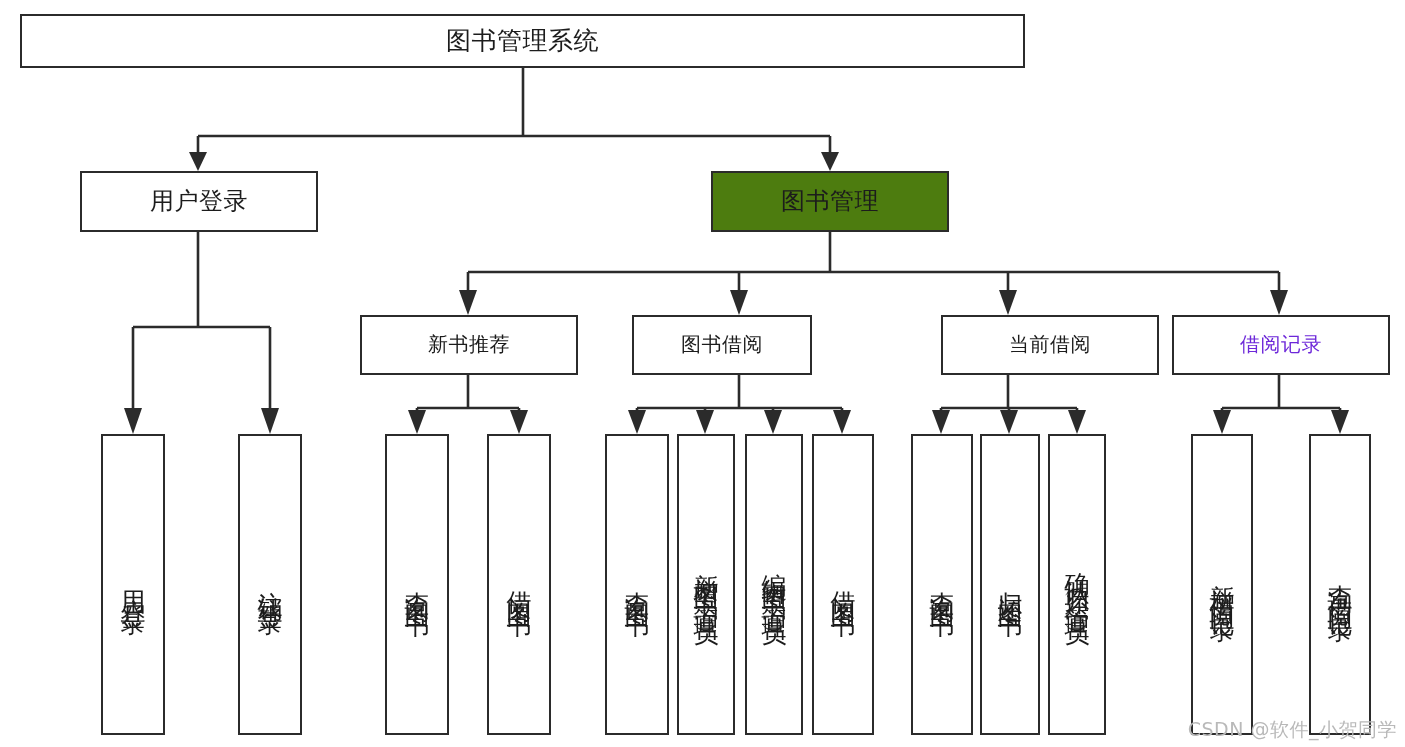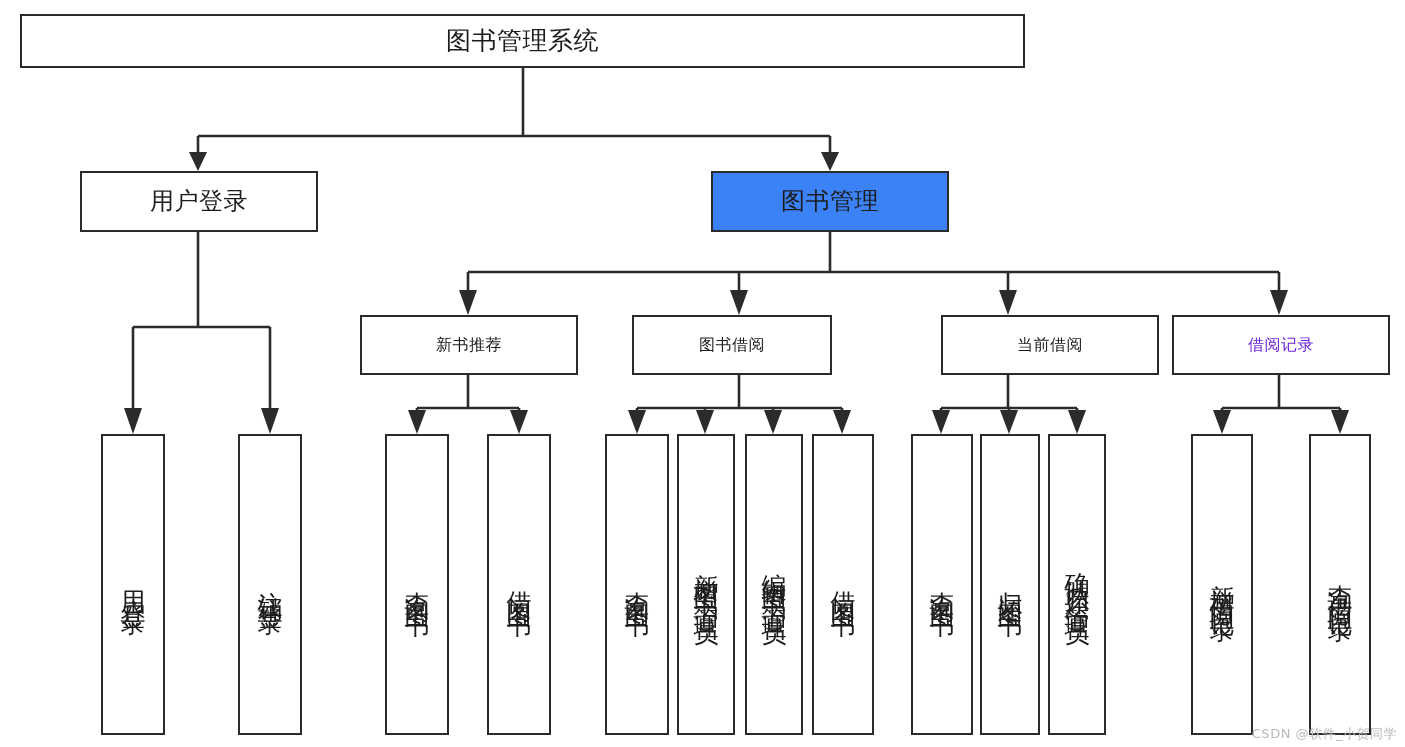--- a/index.html
+++ b/index.html
@@ -56,41 +56,41 @@
     color: #1c1c1c;
     line-height: 1.18;
     white-space: nowrap;
   }
   
   .node.horiz .label {
     font-size: 25px;
     letter-spacing: 0.5px;
   }
   .node.lvl2 .label { font-size: 24px; }
-  .node.lvl3 .label { font-size: 16px; }
+  .node.lvl3 .label { font-size: 20px; }
   
   .node.vert {
     align-items: center;
     justify-content: center;
   }
   .node.vert .label {
     writing-mode: vertical-rl;
     text-orientation: upright;
     font-size: 25px;
     line-height: 1.0;
     letter-spacing: 7px;
     white-space: nowrap;
     text-align: center;
   }
   
   #watermark {
     position: absolute;
     right: 8px;
     bottom: 4px;
-    font-size: 13px;
+    font-size: 19px;
     color: #b9b9b9;
     letter-spacing: 0.5px;
     z-index: 20;
     white-space: nowrap;
     font-family: "DejaVu Sans", "Liberation Sans", sans-serif;
   }
 </style>
 </head>
 <body>
 
@@ -161,29 +161,29 @@
   </svg>
 
   <div class="node horiz" style="left: 20px; top: 14px; width: 1005px; height: 54px; border-color: rgb(43, 43, 43); background: rgb(255, 255, 255);">
     <span class="label" style="color: rgb(28, 28, 28);">图书管理系统</span>
   </div>
 
   <div class="node horiz lvl2" style="left: 80px; top: 171px; width: 238px; height: 61px; border-color: rgb(43, 43, 43); background: rgb(255, 255, 255);">
     <span class="label" style="color: rgb(28, 28, 28);">用户登录</span>
   </div>
 
-  <div class="node horiz lvl2" style="left: 711px; top: 171px; width: 238px; height: 61px; border-color: rgb(43, 43, 43); background: #3b82f6;">
+  <div class="node horiz lvl2" style="left: 711px; top: 171px; width: 238px; height: 61px; border-color: rgb(43, 43, 43); background: #4d7c0f;">
     <span class="label" style="color: rgb(28, 28, 28);">图书管理</span>
   </div>
 
   <div class="node horiz lvl3" style="left: 360px; top: 315px; width: 218px; height: 60px; border-color: rgb(43, 43, 43); background: rgb(255, 255, 255);">
     <span class="label" style="color: rgb(28, 28, 28);">新书推荐</span>
   </div>
 
-  <div class="node horiz lvl3" style="left: 632px; top: 315px; width: 200px; height: 60px; border-color: rgb(43, 43, 43); background: rgb(255, 255, 255);">
+  <div class="node horiz lvl3" style="left: 632px; top: 315px; width: 180px; height: 60px; border-color: rgb(43, 43, 43); background: rgb(255, 255, 255);">
     <span class="label" style="color: rgb(28, 28, 28);">图书借阅</span>
   </div>
 
   <div class="node horiz lvl3" style="left: 901px; top: 315px; width: 218px; height: 60px; border-color: rgb(43, 43, 43); background: rgb(255, 255, 255); margin-left: 40px;">
     <span class="label" style="color: rgb(28, 28, 28);">当前借阅</span>
   </div>
 
   <div class="node horiz lvl3" style="left: 1172px; top: 315px; width: 218px; height: 60px; border-color: rgb(43, 43, 43); background: rgb(255, 255, 255);">
     <span class="label" style="color: #6d28d9;">借阅记录</span>
   </div>

